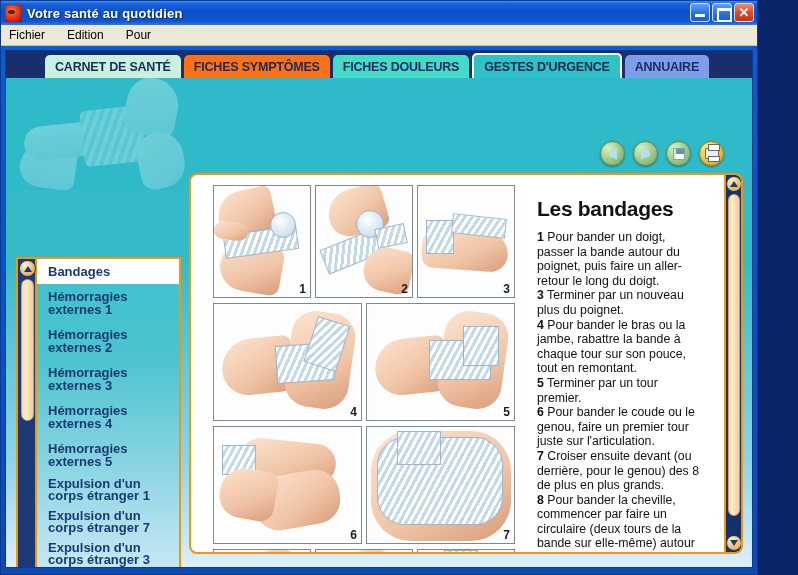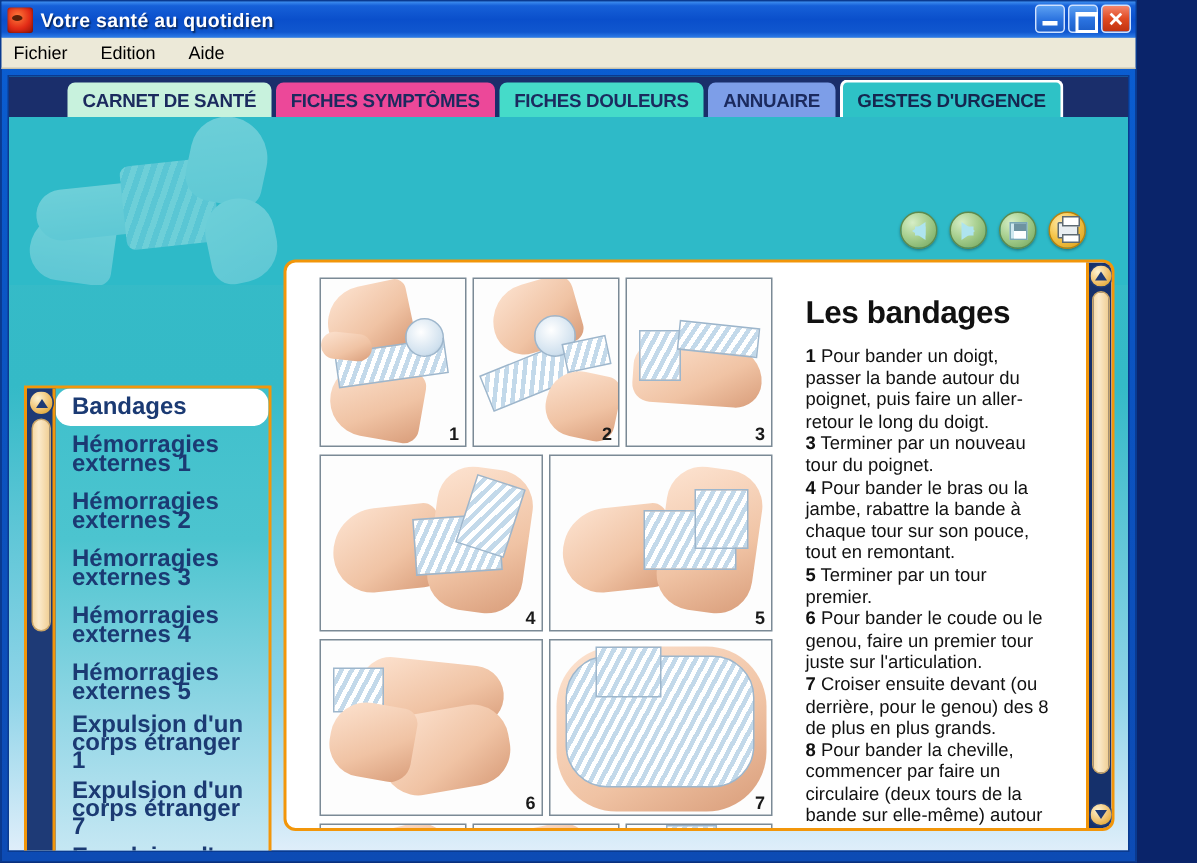--- a/index.html
+++ b/index.html
@@ -108,21 +108,21 @@
     display: flex; align-items: center; justify-content: center;
     padding: 0 10px;
     font-size: 12.5px; font-weight: bold; color: #1b2a5e;
     margin-right: 3px;
     cursor: pointer;
     white-space: nowrap;
     letter-spacing: -.2px;
     margin-top: 24px;
   }
   .tab.t0 { background:#c8f2dd; }
-  .tab.t1 { background:#ec4899; }
+  .tab.t1 { background:#f97316; }
   .tab.t2 { background:#45dbc9; }
   .tab.t3 { background:#2ec2c6; border: 2px solid #ffffff; border-bottom: none; color:#15264f; height:25px; }
   .tab.t4 { background:#7d9ee8; }
 
   
   #headerband {
     position: absolute; left: 0; top: 27px; right: 0; height: 112px;
     background: #2ebac8;
     overflow: hidden;
   }
@@ -226,24 +226,23 @@
   #sb-thumb {
     position:absolute; left:3px; top: 20px; width: 13px; height: 142px;
     border-radius: 7px;
     background: linear-gradient(90deg,#f7dba8 0%, #fbeacb 35%, #f0cf95 100%);
     border:1px solid #c9a569;
     cursor: pointer;
   }
   #sb-list { flex: 1 1 auto; overflow: hidden; }
   .sb-item {
     padding: 6px 6px 6px 11px;
-    font-size: 16px; font-weight: bold; color: #1b3a73;
+    font-size: 13px; font-weight: bold; color: #1b3a73;
     line-height: 13px;
     cursor: pointer;
-    border-radius: 10px;
   }
   .sb-item.sel { background: #ffffff; color:#1b3a73; }
   .sb-item.two { line-height: 12px; padding-top:4px; padding-bottom:4px; }
 
   
   #content {
     position: absolute; left: 183px; top: 122px; right: 9px; bottom: 13px;
     border: 2px solid #f2960a;
     border-radius: 8px;
     background: #ffffff;
@@ -330,32 +329,32 @@
     <div id="win-buttons">
       <div class="win-btn min"></div>
       <div class="win-btn max"></div>
       <div class="win-btn close"></div>
     </div>
   </div>
 
   <div id="menubar">
     <div class="menu-item">Fichier</div>
     <div class="menu-item">Edition</div>
-    <div class="menu-item">Aide</div>
+    <div class="menu-item">Pour</div>
   </div>
 
   <div id="client">
     <div id="app">
 
       <div id="tabstrip">
         <div class="tab t0">CARNET DE SANTÉ</div>
         <div class="tab t1">FICHES SYMPTÔMES</div>
         <div class="tab t2">FICHES DOULEURS</div>
+        <div class="tab t3">GESTES D'URGENCE</div>
         <div class="tab t4">ANNUAIRE</div>
-        <div class="tab t3">GESTES D'URGENCE</div>
       </div>
 
       <div id="headerband">
         <div id="ghost-photo">
           <div class="g-fingers"></div>
           <div class="g-arm"></div>
           <div class="g-band"></div>
           <div class="g-hand1"></div>
           <div class="g-hand2"></div>
         </div>
@@ -493,21 +492,21 @@
                 </div>
                 <span class="num"></span>
               </div>
             </div>
           </div>
 
           <div id="textcol">
             <div id="doc-title">Les bandages</div>
             <div id="steps">
               <div class="step"><b>1</b> <span>Pour bander un doigt, passer la bande autour du poignet, puis faire un aller-retour le long du doigt.</span></div>
-              <div class="step"><b>3</b> <span>Terminer par un nouveau tour du poignet.</span></div>
+              <div class="step"><b>3</b> <span>Terminer par un nouveau plus du poignet.</span></div>
               <div class="step"><b>4</b> <span>Pour bander le bras ou la jambe, rabattre la bande à chaque tour sur son pouce, tout en remontant.</span></div>
               <div class="step"><b>5</b> <span>Terminer par un tour premier.</span></div>
               <div class="step"><b>6</b> <span>Pour bander le coude ou le genou, faire un premier tour juste sur l'articulation.</span></div>
               <div class="step"><b>7</b> <span>Croiser ensuite devant (ou derrière, pour le genou) des 8 de plus en plus grands.</span></div>
               <div class="step"><b>8</b> <span>Pour bander la cheville, commencer par faire un circulaire (deux tours de la bande sur elle-même) autour du talon et du cou-de-pied.</span></div>
               <div class="step"><b>9</b> <span>Croiser ensuite des 8 devant, tout en remontant.</span></div>
 
             </div>
           </div>
         </div>

